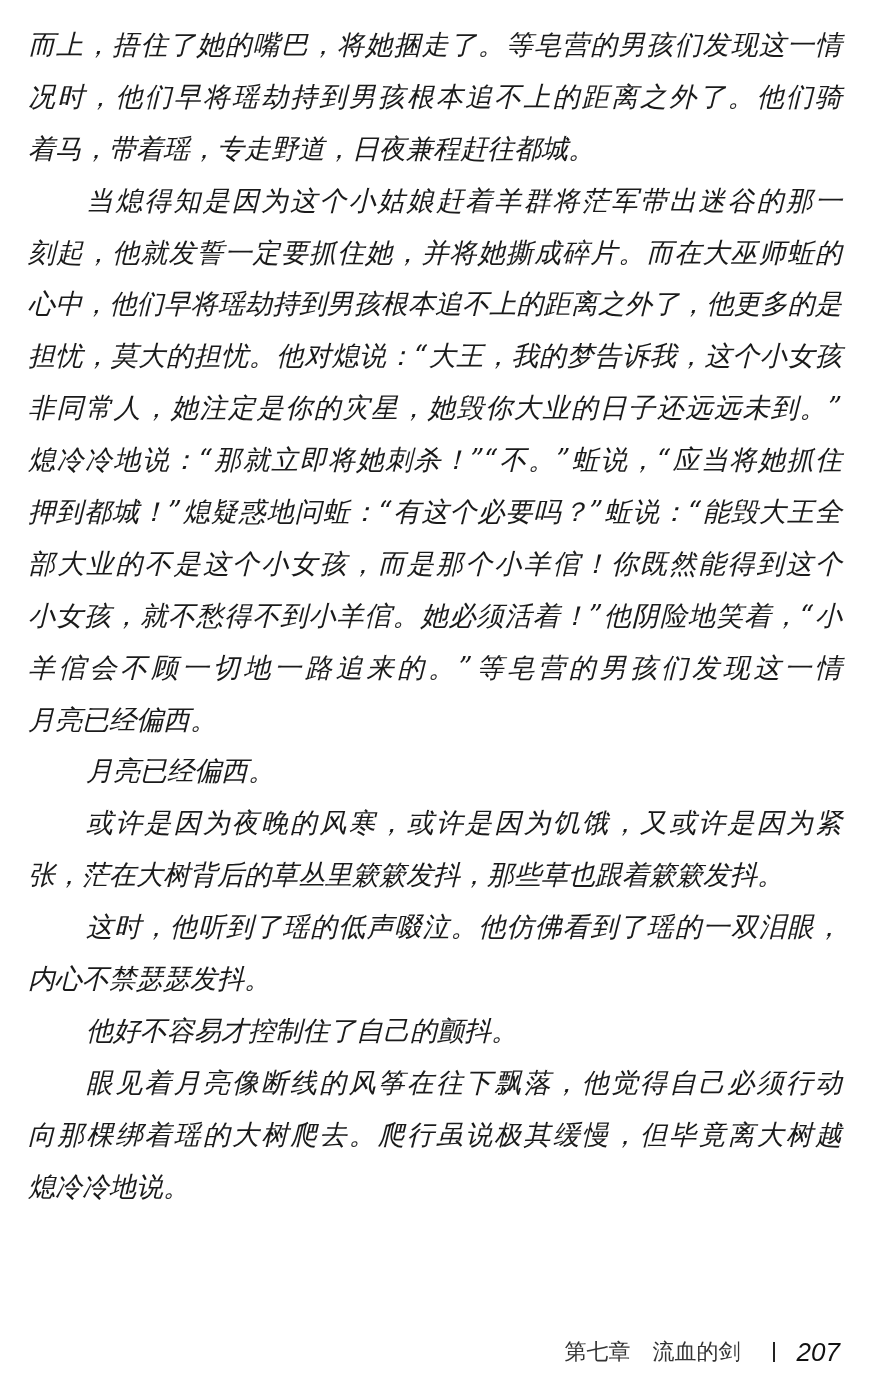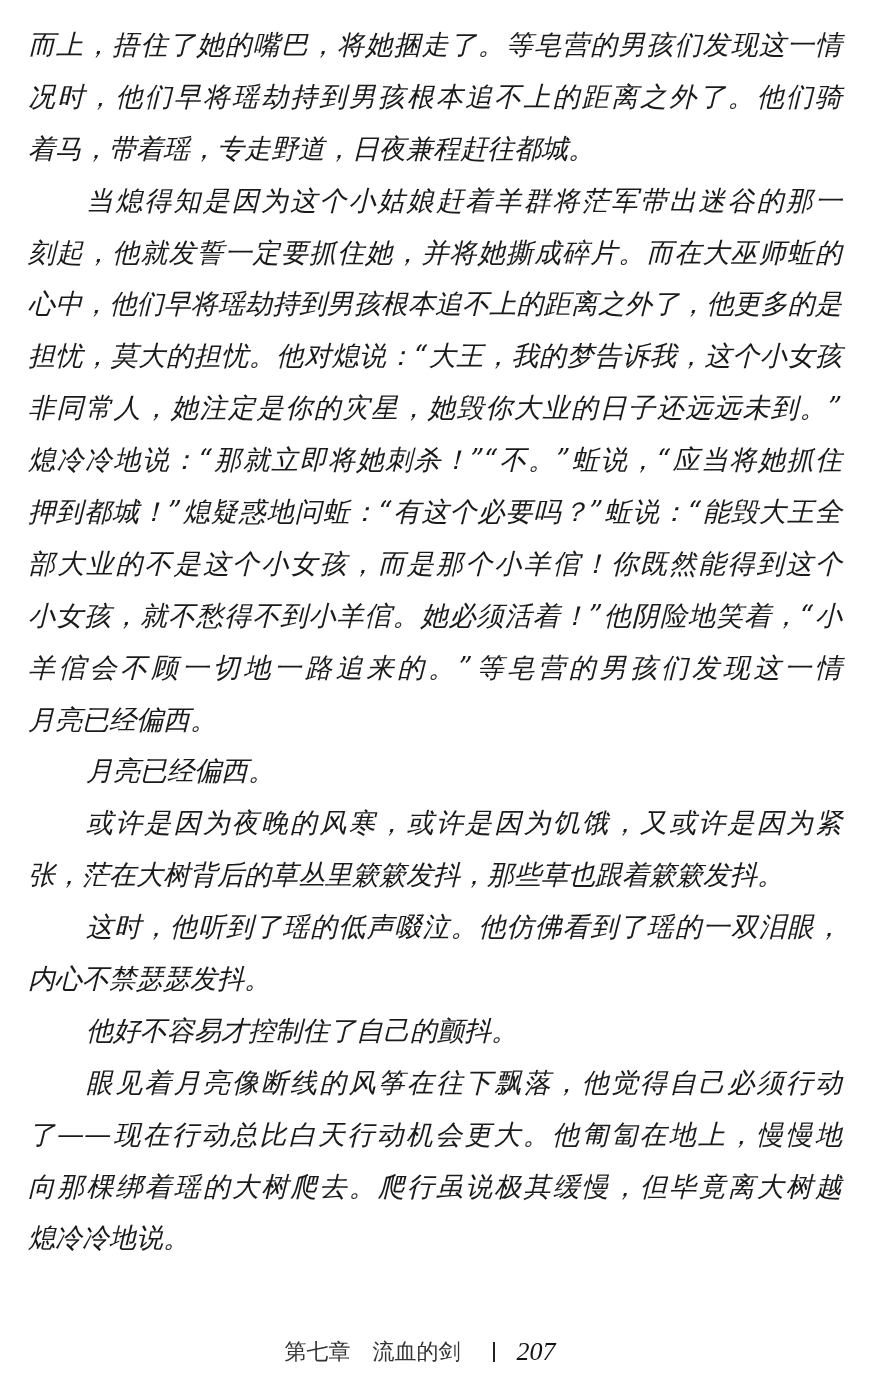--- a/index.html
+++ b/index.html
@@ -37,40 +37,40 @@
     .line.indent {
       padding-left: 58px;
     }
     .footer {
       position: absolute;
       top: 1332px;
       left: 0;
       width: 840px;
       height: 40px;
       display: flex;
-      justify-content: center;
+      justify-content: flex-end;
       align-items: center;
       font-size: 22px;
       color: #333;
     }
     .footer .chapter {
       margin-right: 22px;
     }
     .footer .chapter-title {
       margin-right: 32px;
     }
     .footer .sep {
       display: inline-block;
       width: 2px;
       height: 20px;
       background: #222;
       margin-right: 22px;
     }
     .footer .page-num {
-      font-family: Liberation Serif, serif;
+      font-family: Liberation Sans, sans-serif;
       font-style: italic;
       font-size: 26px;
       color: #111;
     }
   </style>
 </head>
 <body>
 
 <div class="page-body">
 
@@ -107,21 +107,20 @@
     <div class="line indent">这时，他听到了瑶的低声啜泣。他仿佛看到了瑶的一双泪眼，</div>
     <div class="line last">内心不禁瑟瑟发抖。</div>
   </div>
 
   <div>
     <div class="line indent last">他好不容易才控制住了自己的颤抖。</div>
   </div>
 
   <div>
     <div class="line indent">眼见着月亮像断线的风筝在往下飘落，他觉得自己必须行动</div>
-    <div class="line">了——现在行动总比白天行动机会更大。他匍匐在地上，慢慢地</div>
     <div class="line">向那棵绑着瑶的大树爬去。爬行虽说极其缓慢，但毕竟离大树越</div>
     <div class="line last">熄冷冷地说。</div>
   </div>
 </div>
 
 <div class="footer">
   <span class="chapter">第七章</span>
   <span class="chapter-title">流血的剑</span>
   <span class="sep"></span>
   <span class="page-num">207</span>

